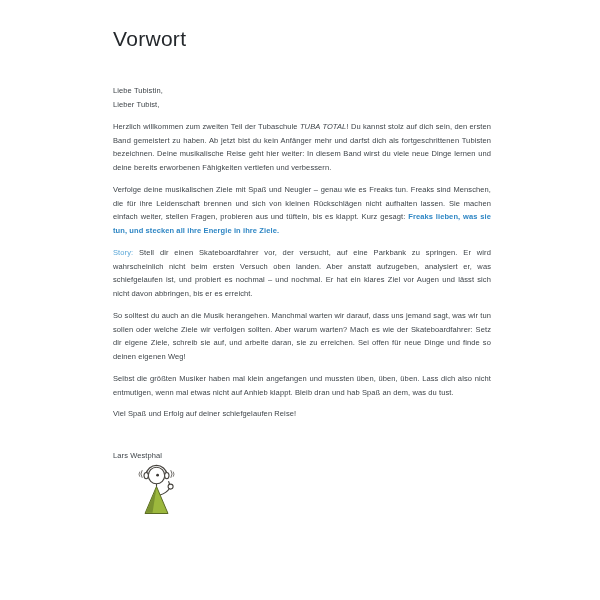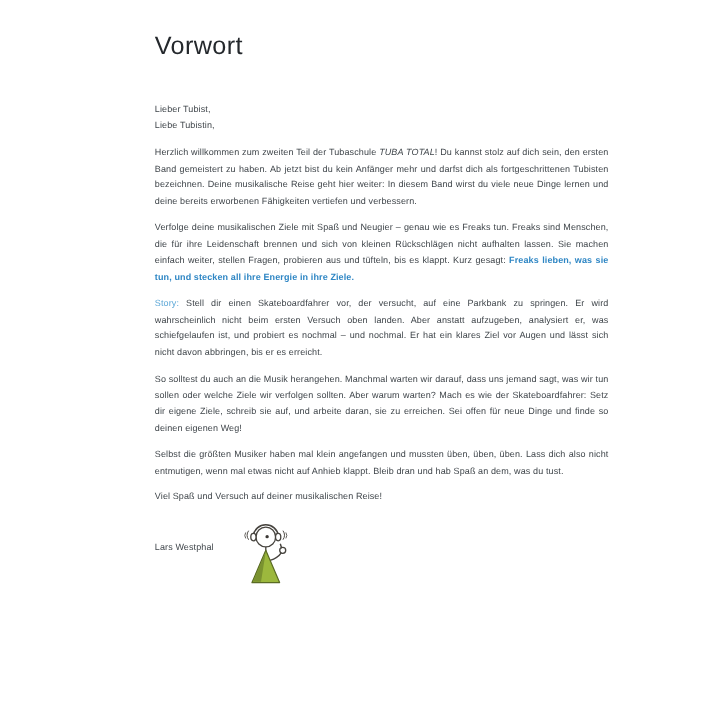--- a/index.html
+++ b/index.html
@@ -9,21 +9,21 @@
     font-family: "Liberation Sans", sans-serif;
   }
   .page {
     position: relative;
     width: 600px; height: 600px;
     background: #ffffff;
     overflow: hidden;
   }
   .content {
     position: absolute;
-    left: 129px; top: 26px;
+    left: 113px; top: 26px;
     width: 378px;
   }
   h1.title {
     font-size: 21px;
     line-height: 25px;
     font-weight: 500;
     letter-spacing: 0.3px;
     color: #24282c;
     margin: 0 0 33px 0;
   }
@@ -39,50 +39,51 @@
   .salutation p { margin: 0; }
   p.pre-closing { margin-bottom: 8px; }
   p.closing-line { margin-bottom: 13px; }
   .em { font-style: italic; }
   .accent { color: #2e86c4; font-weight: bold; }
   .accent-light { color: #5ba7d7; font-weight: normal; }
   .signature-row {
     display: flex;
     align-items: flex-start;
     margin-top: 8px;
+    flex-direction: column;
   }
   .signature-name { margin-top: 15px; }
   .mascot-svg { margin-left: 20px; display: block; }
 </style>
 </head>
 <body>
 
 <div class="page">
   <div class="content">
 
     <h1 class="title">Vorwort</h1>
 
     <div class="body-text salutation">
+      <p>Liebe Tubistin,</p>
       <p>Lieber Tubist,</p>
-      <p>Liebe Tubistin,</p>
     </div>
 
     <div class="body-text justified">
       <p><span>Herzlich willkommen zum zweiten Teil der Tubaschule </span><span class="em">TUBA TOTAL</span><span>! Du kannst stolz auf dich sein, den ersten Band gemeistert zu haben. Ab jetzt bist du kein Anfänger mehr und darfst dich als fortgeschrittenen Tubisten bezeichnen. Deine musikalische Reise geht hier weiter: In diesem Band wirst du viele neue Dinge lernen und deine bereits erworbenen Fähigkeiten vertiefen und verbessern.</span></p>
 
       <p><span>Verfolge deine musikalischen Ziele mit Spaß und Neugier – genau wie es Freaks tun. Freaks sind Menschen, die für ihre Leidenschaft brennen und sich von kleinen Rückschlägen nicht aufhalten lassen. Sie machen einfach weiter, stellen Fragen, probieren aus und tüfteln, bis es klappt. Kurz gesagt: </span><span class="accent">Freaks lieben, was sie tun, und stecken all ihre Energie in ihre Ziele.</span></p>
 
       <p><span class="accent-light">Story:</span><span> Stell dir einen Skateboardfahrer vor, der versucht, auf eine Parkbank zu springen. Er wird wahrscheinlich nicht beim ersten Versuch oben landen. Aber anstatt aufzugeben, analysiert er, was schiefgelaufen ist, und probiert es nochmal – und nochmal. Er hat ein klares Ziel vor Augen und lässt sich nicht davon abbringen, bis er es erreicht.</span></p>
 
       <p>So solltest du auch an die Musik herangehen. Manchmal warten wir darauf, dass uns jemand sagt, was wir tun sollen oder welche Ziele wir verfolgen sollten. Aber warum warten? Mach es wie der Skateboardfahrer: Setz dir eigene Ziele, schreib sie auf, und arbeite daran, sie zu erreichen. Sei offen für neue Dinge und finde so deinen eigenen Weg!</p>
 
       <p class="pre-closing">Selbst die größten Musiker haben mal klein angefangen und mussten üben, üben, üben. Lass dich also nicht entmutigen, wenn mal etwas nicht auf Anhieb klappt. Bleib dran und hab Spaß an dem, was du tust.</p>
 
 
-      <p class="closing-line">Viel Spaß und Versuch auf deiner musikalischen Reise!</p>
+      <p class="closing-line">Viel Spaß und Erfolg auf deiner schiefgelaufen Reise!</p>
 
       <div class="signature-row">
         <span class="signature-name">Lars Westphal</span>
 
         <svg class="mascot-svg" width="46" height="62" viewBox="0 0 46 62" xmlns="http://www.w3.org/2000/svg">
 
           <path d="M 9,8.5 q -2.4,3.5 0,7" fill="none" stroke="#47443f" stroke-width="0.8" stroke-linecap="round"></path>
           <path d="M 6.6,10 q -1.4,2.2 0,4.4" fill="none" stroke="#47443f" stroke-width="0.7" stroke-linecap="round"></path>
 
           <path d="M 38,8.5 q 2.4,3.5 0,7" fill="none" stroke="#47443f" stroke-width="0.8" stroke-linecap="round"></path>

